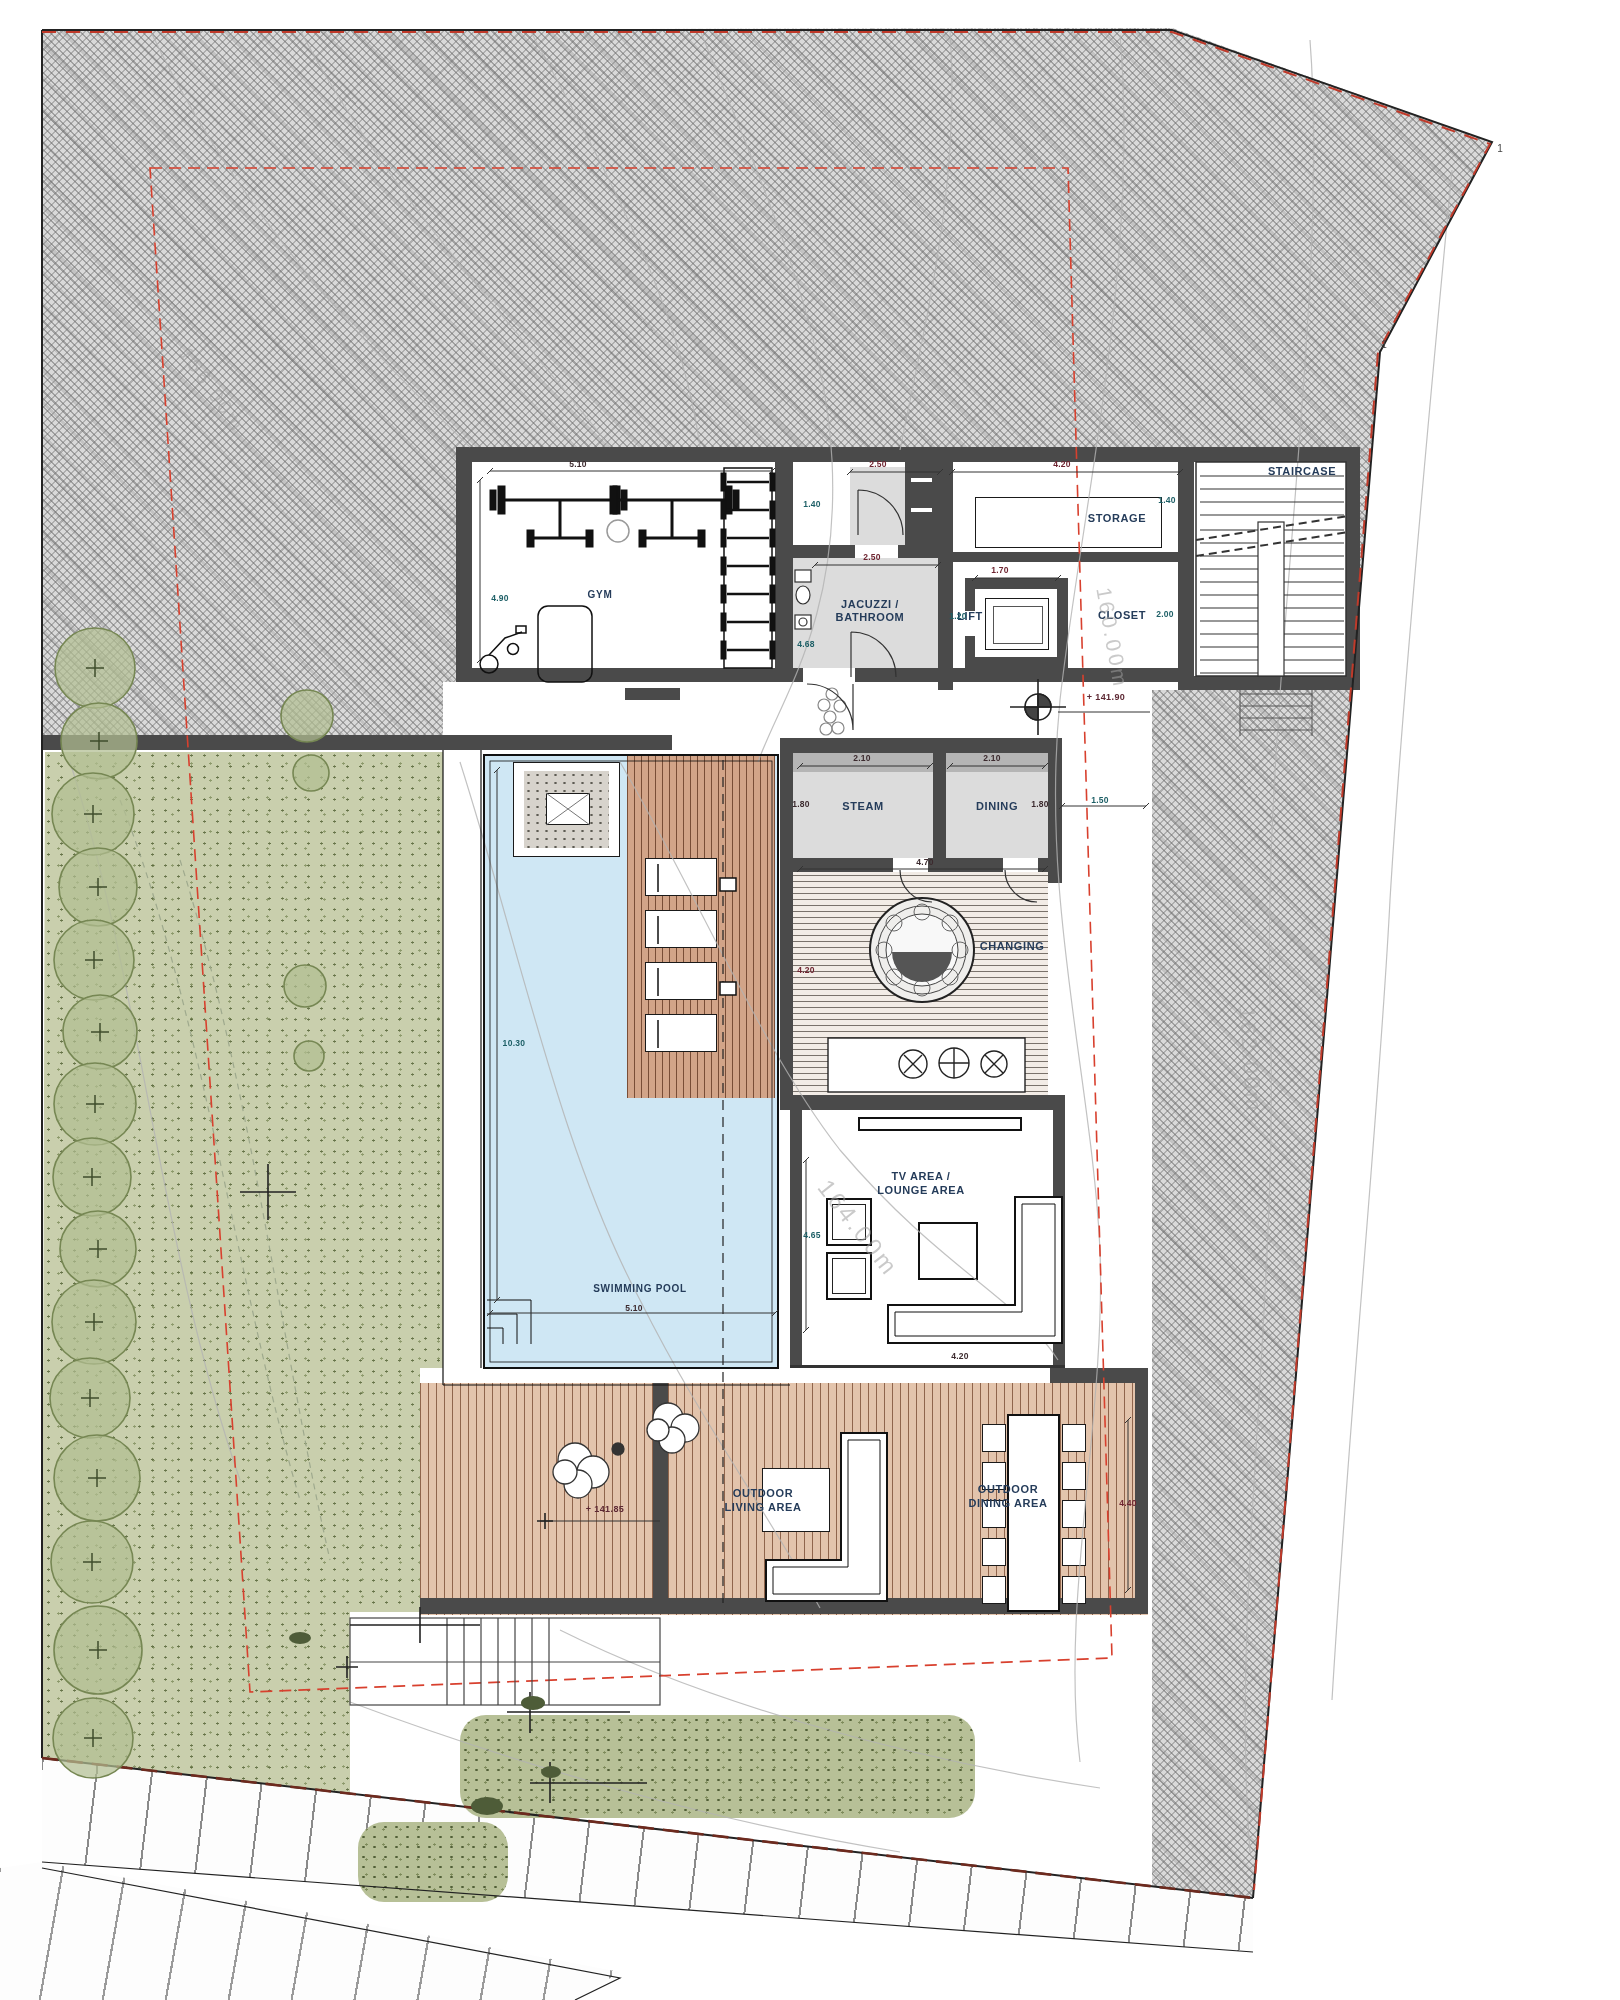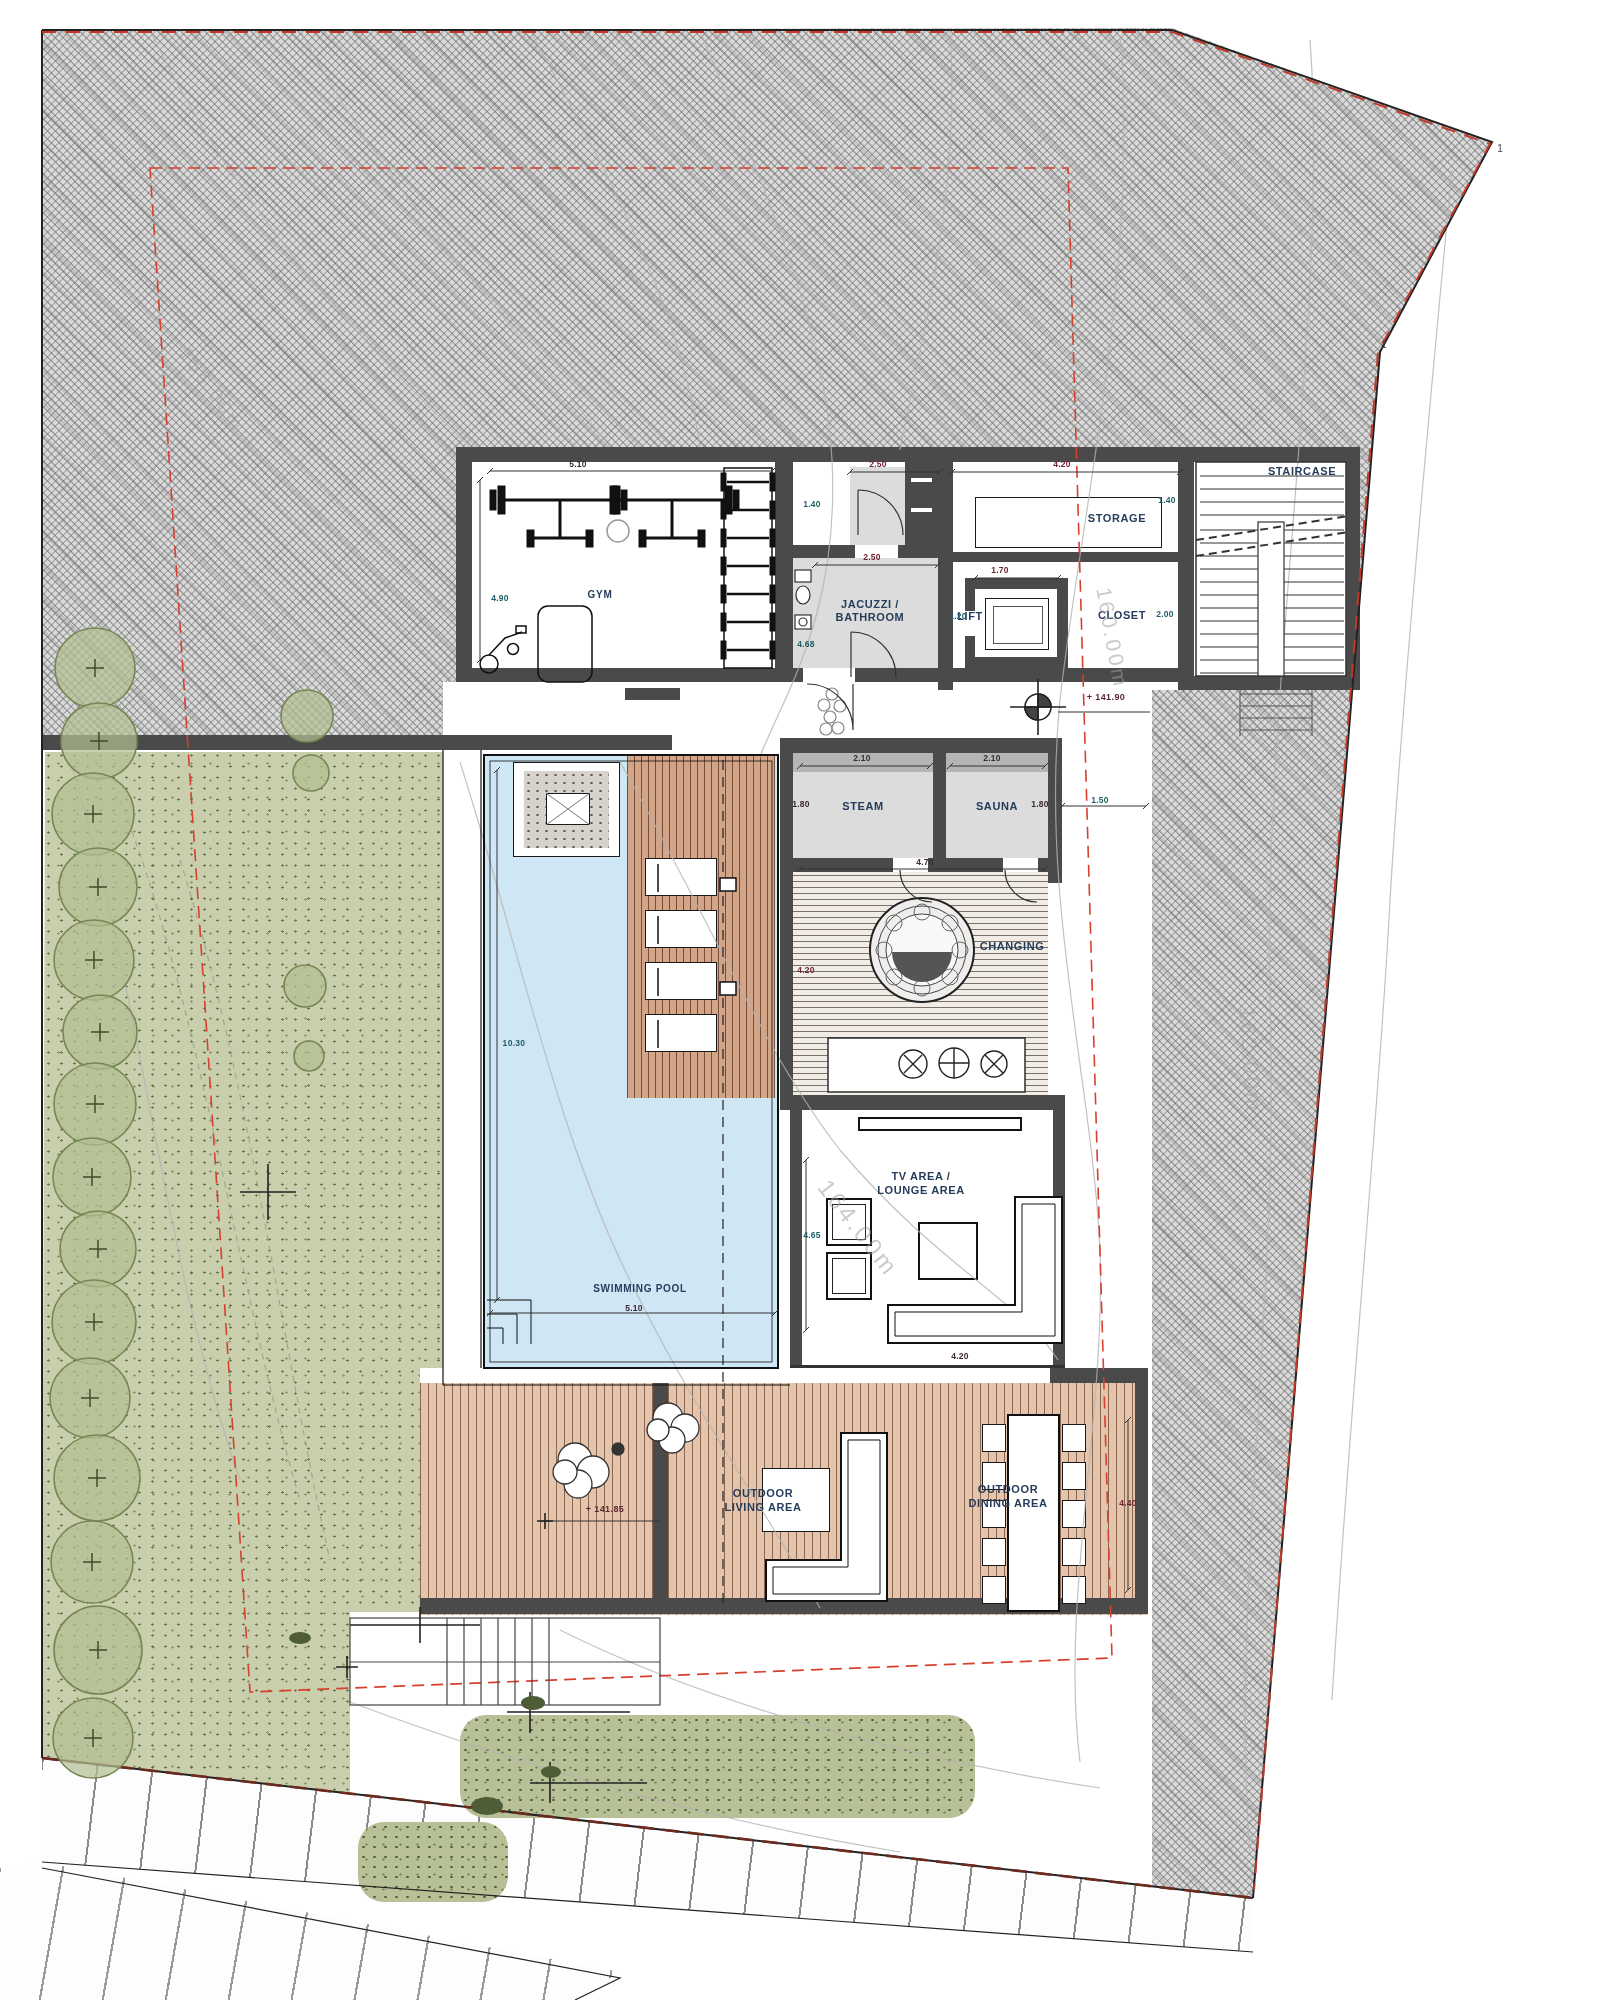--- a/index.html
+++ b/index.html
@@ -406,21 +406,21 @@
   </svg>
 
   <span class="t ctr lbl" style="left:600px;top:594px;">GYM</span>
   <span class="t ctr lbl9" style="left:870px;top:604px;">JACUZZI /</span>
   <span class="t ctr lbl9" style="left:870px;top:617px;">BATHROOM</span>
   <span class="t ctr lbl9" style="left:1117px;top:518px;">STORAGE</span>
   <span class="t ctr lbl9" style="left:970px;top:616px;">LIFT</span>
   <span class="t ctr lbl9" style="left:1122px;top:615px;">CLOSET</span>
   <span class="t ctr lbl9" style="left:1302px;top:471px;">STAIRCASE</span>
   <span class="t ctr lbl9" style="left:863px;top:806px;">STEAM</span>
-  <span class="t ctr lbl9" style="left:997px;top:806px;">SAUNA</span>
+  <span class="t ctr lbl9" style="left:997px;top:806px;">DINING</span>
   <span class="t ctr lbl9" style="left:1012px;top:946px;">CHANGING</span>
   <span class="t ctr lbl9" style="left:921px;top:1176px;">TV AREA /</span>
   <span class="t ctr lbl9" style="left:921px;top:1190px;">LOUNGE AREA</span>
   <span class="t ctr lbl" style="left:640px;top:1288px;">SWIMMING POOL</span>
   <span class="t ctr lbl9" style="left:763px;top:1493px;">OUTDOOR</span>
   <span class="t ctr lbl9" style="left:763px;top:1507px;">LIVING AREA</span>
   <span class="t ctr lbl9" style="left:1008px;top:1489px;">OUTDOOR</span>
   <span class="t ctr lbl9" style="left:1008px;top:1503px;">DINING AREA</span>
 
   <span class="t ctr dim" style="left:578px;top:464px;">5.10</span>

